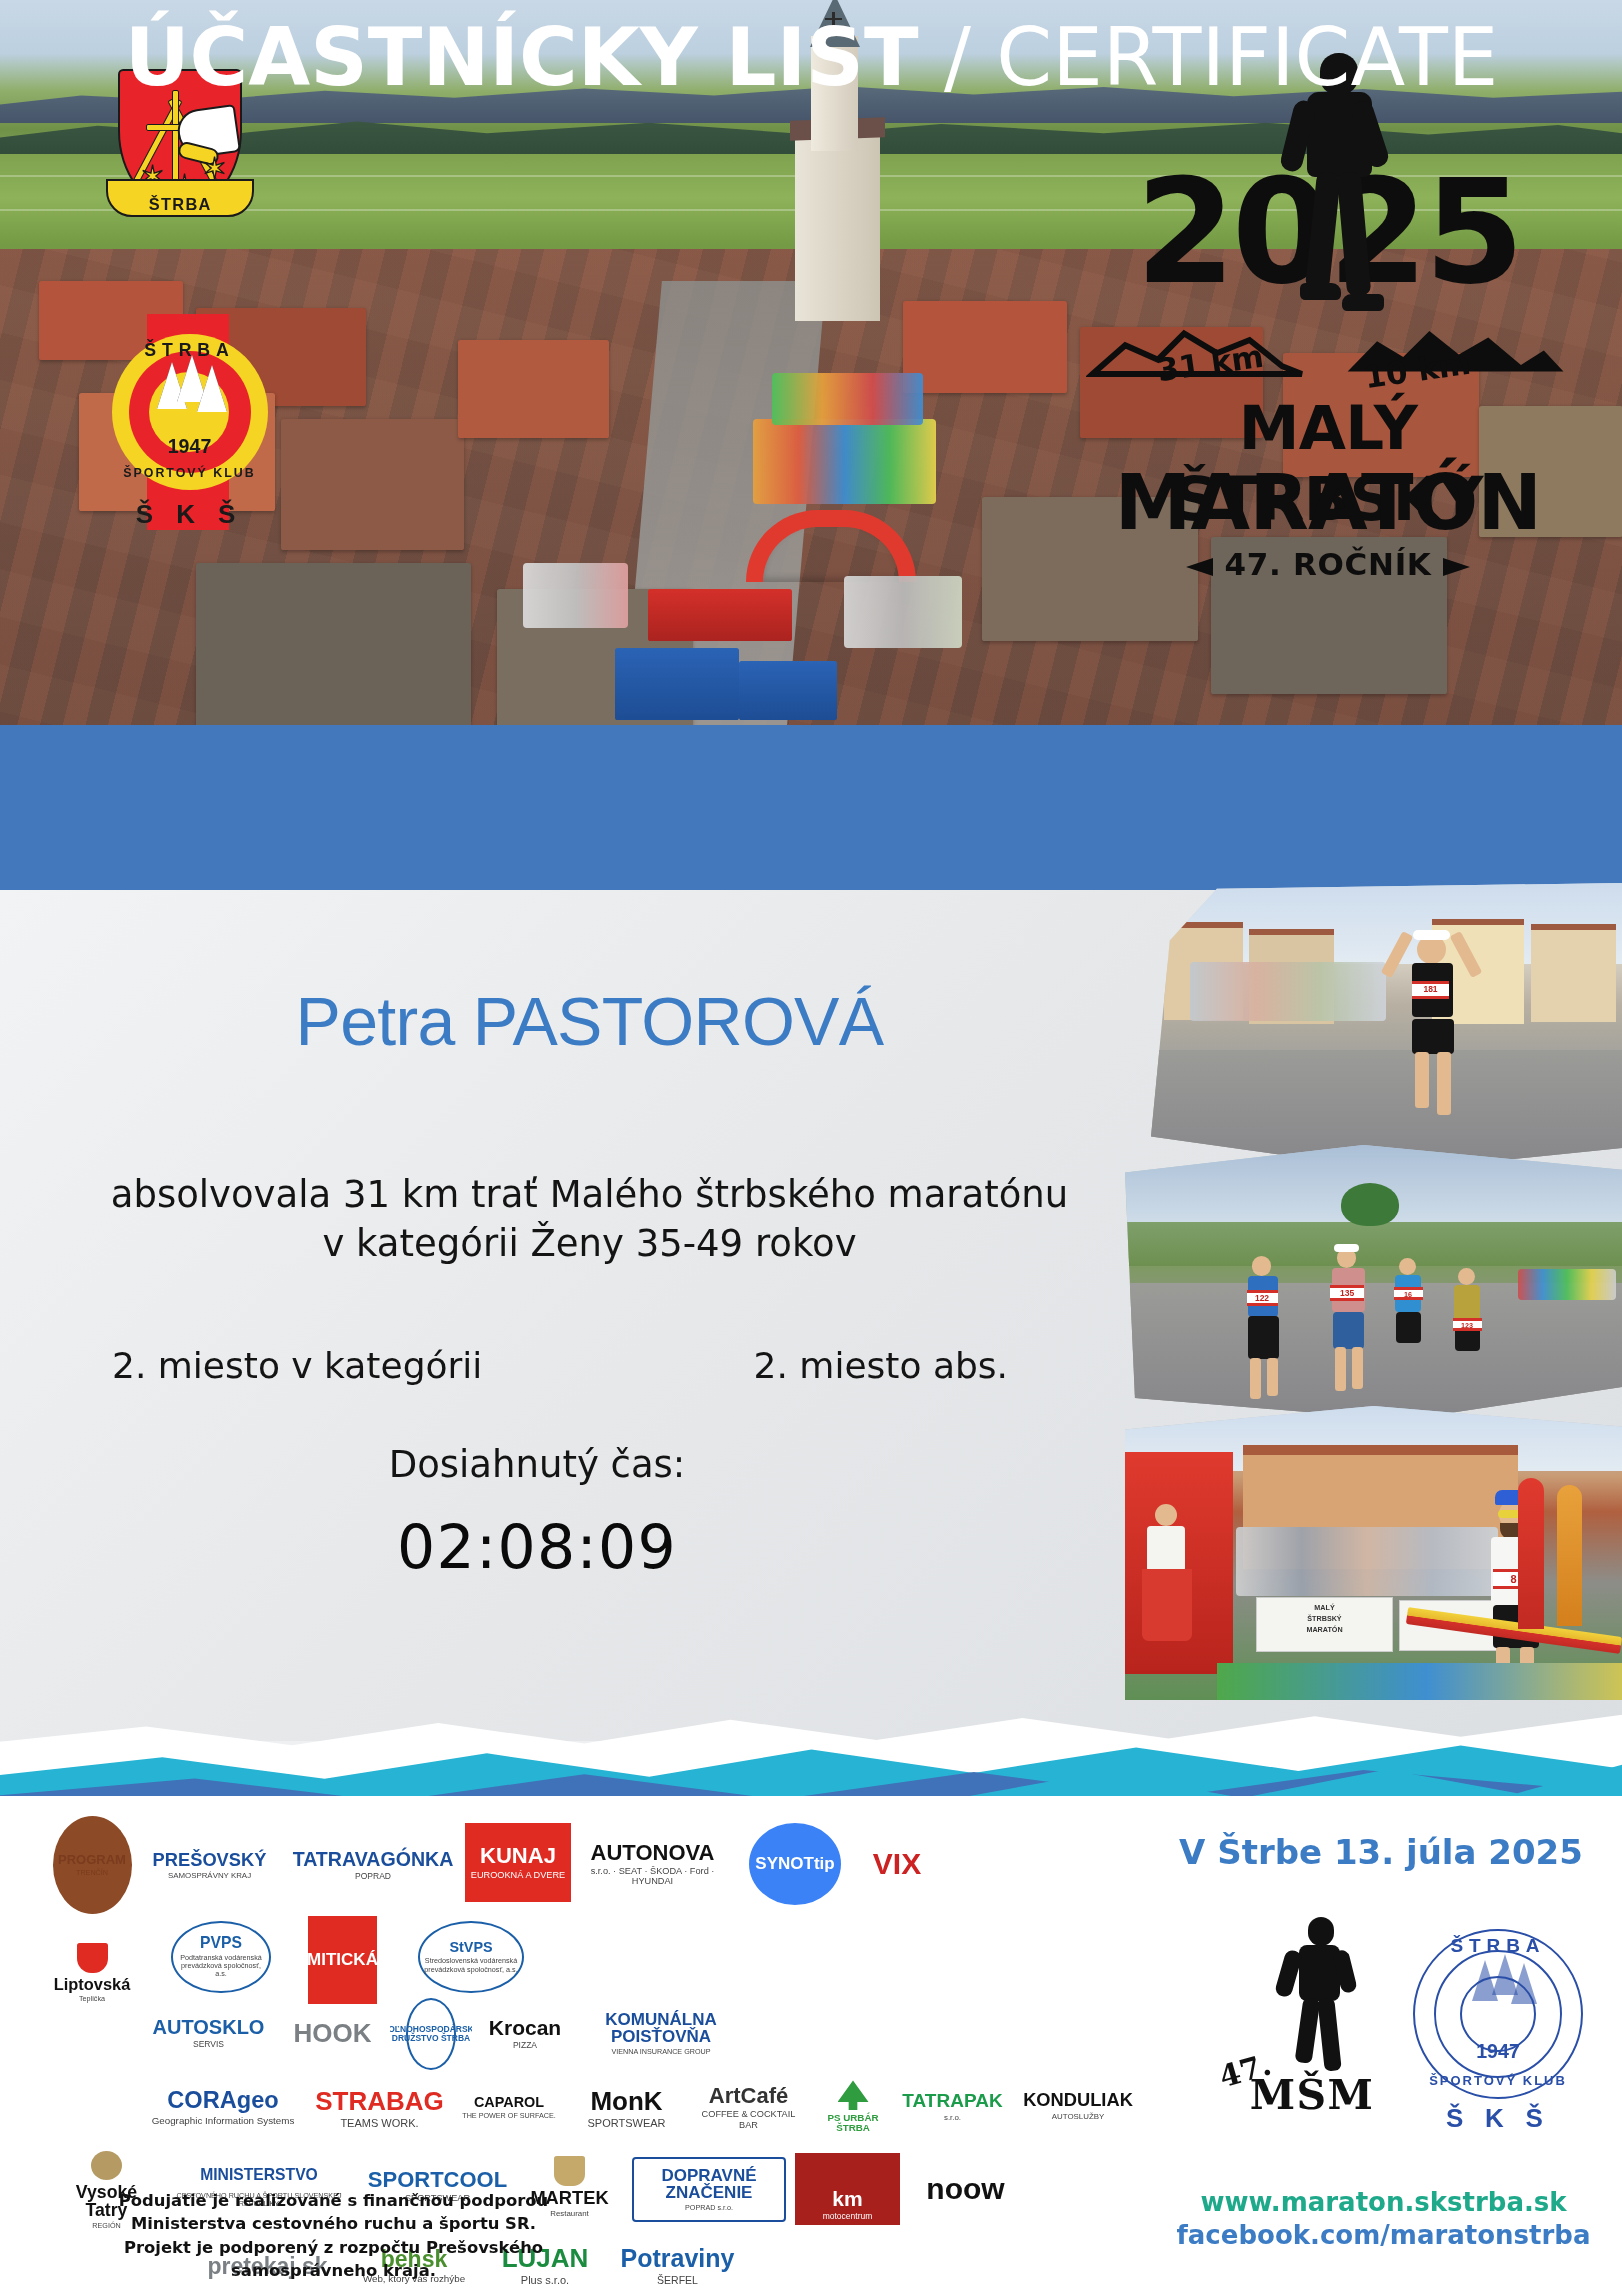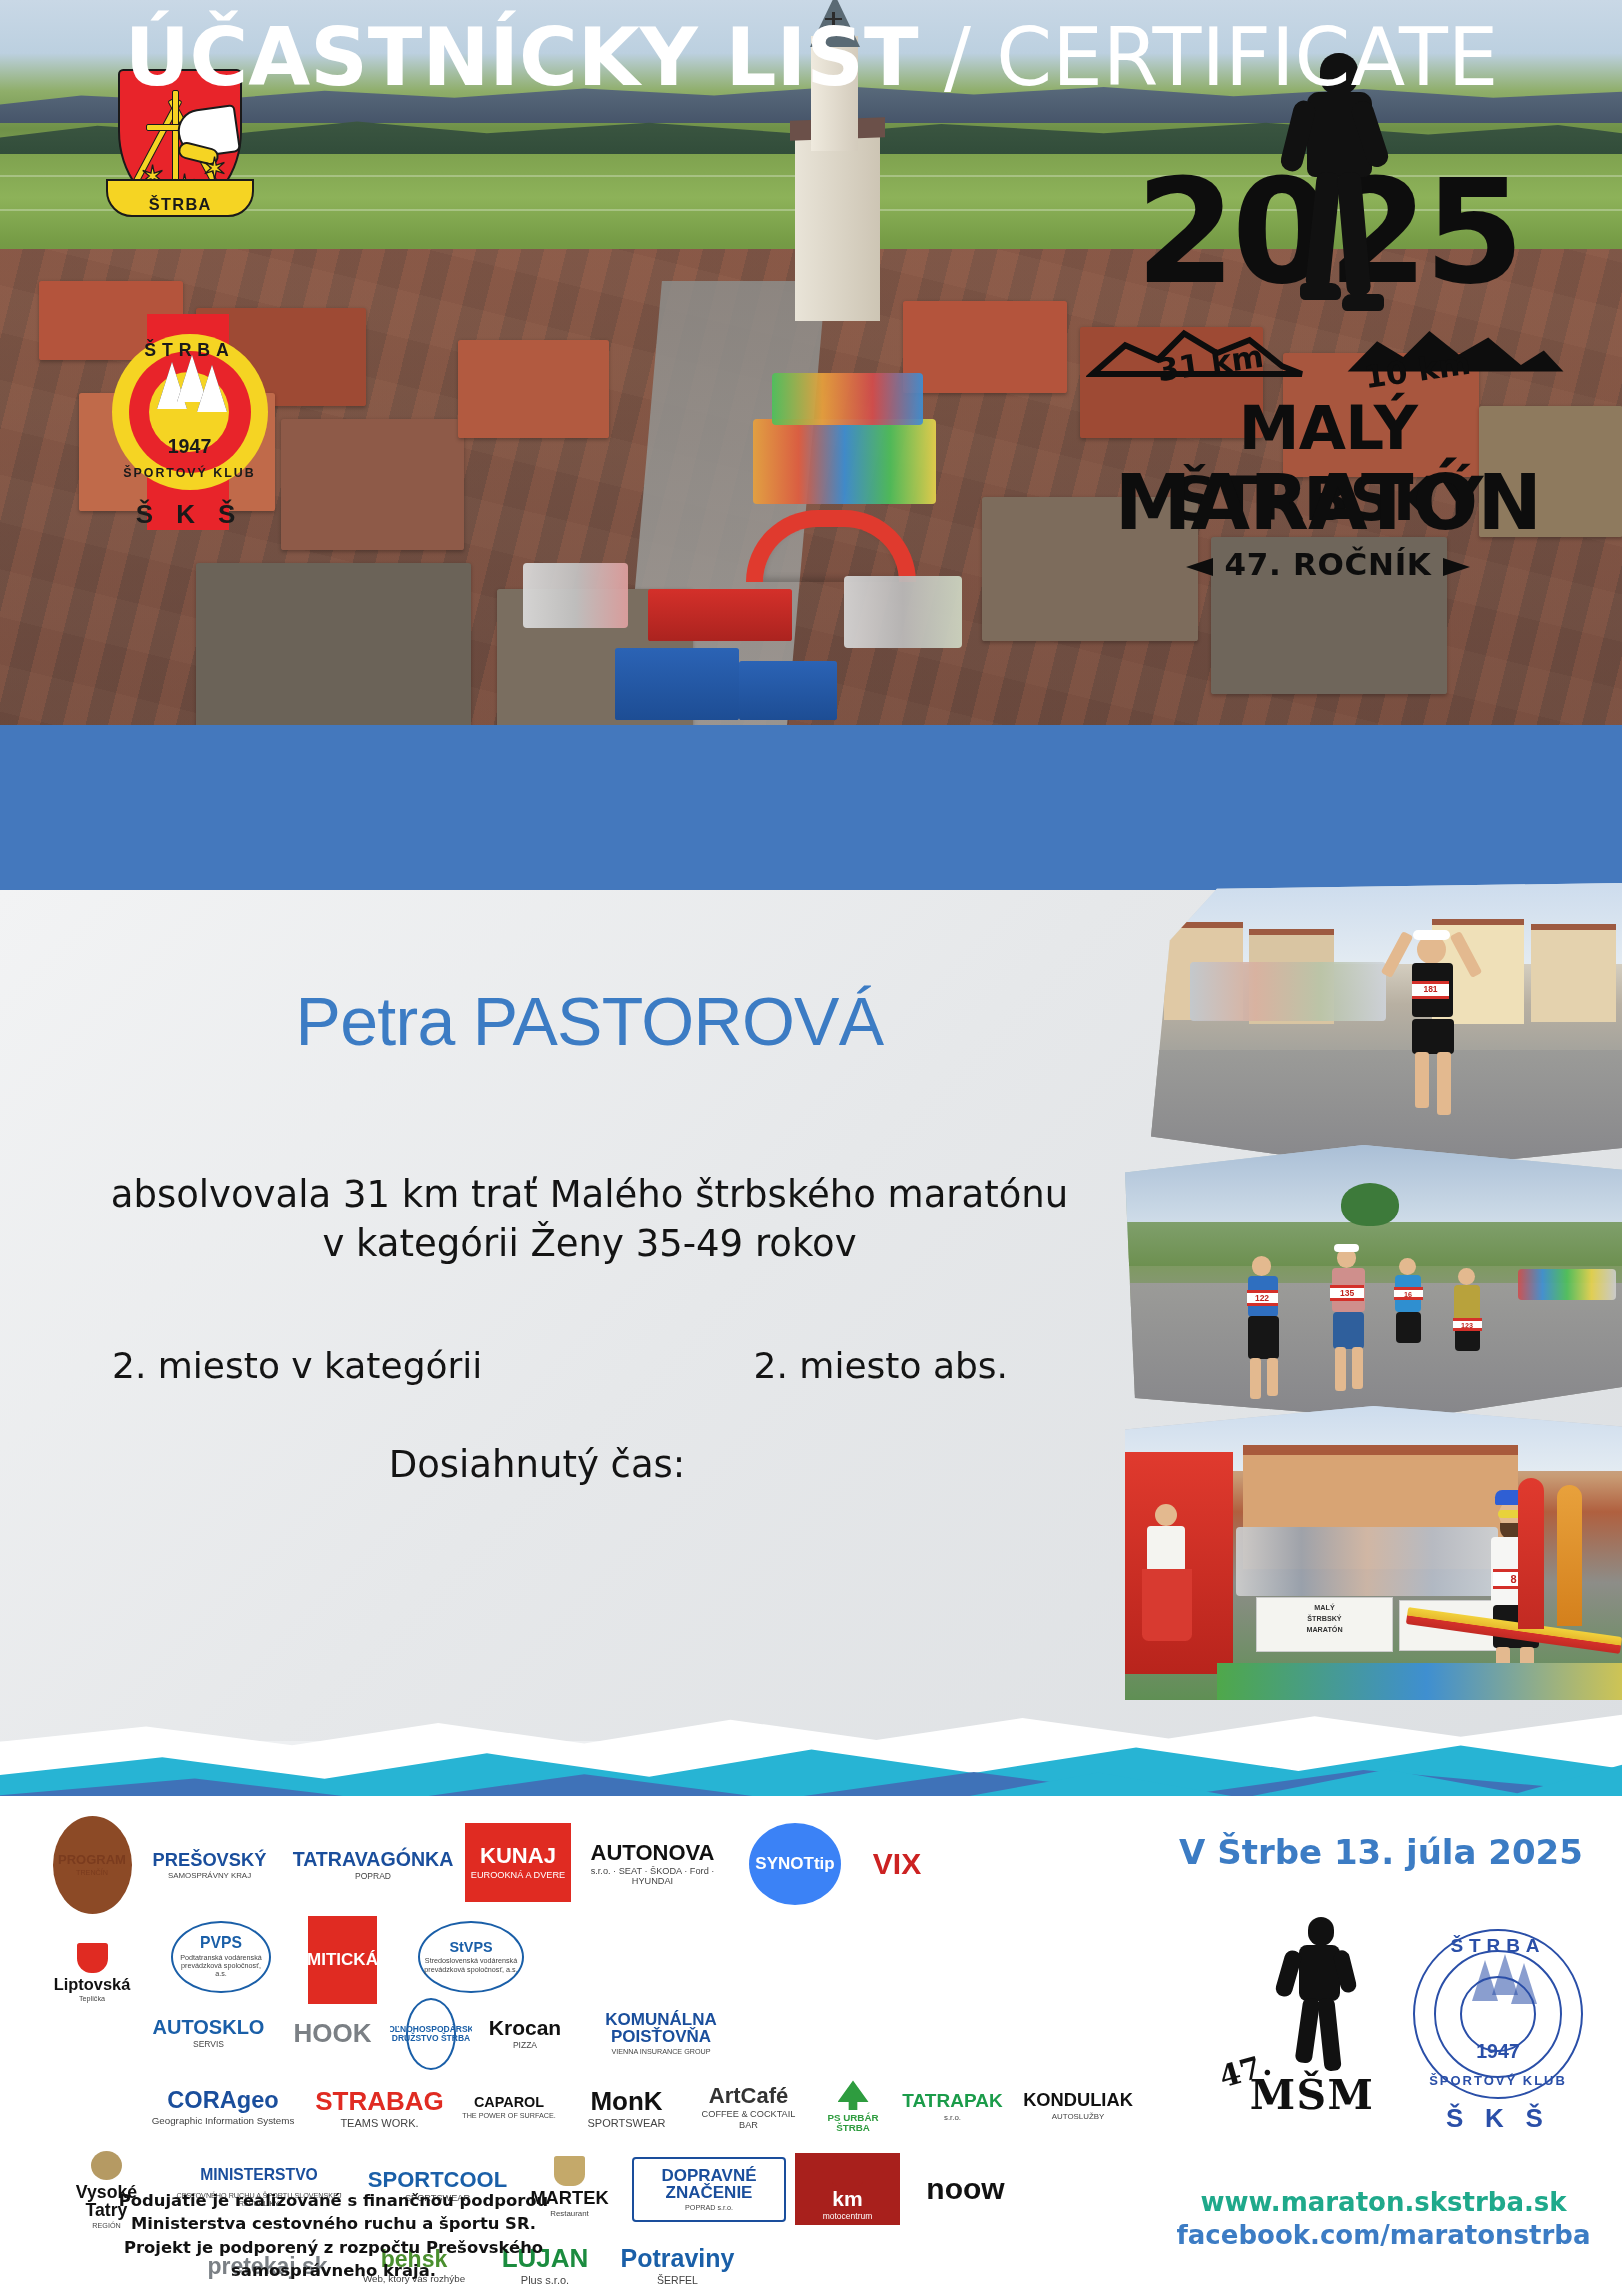--- a/index.html
+++ b/index.html
@@ -380,20 +380,21 @@
   <div class="desc">
     <div>absolvovala 31 km trať Malého štrbského maratónu</div>
     <div>v kategórii Ženy 35-49 rokov</div>
   </div>
 
   <div class="places">
     <div class="place-cat">2. miesto v kategórii</div>
     <div class="place-abs">2. miesto abs.</div>
   </div>
   <div class="time-label">Dosiahnutý čas:</div>
+  <div class="time-value">02:08:09</div>
 
   <div class="collage">
     <div class="ph ph1">
       <div class="sky"></div>
       <div class="house" style="left:13px;top:39px;width:79px;height:98px;"></div>
       <div class="house" style="left:98px;top:46px;width:85px;height:95px;background:#d9c5a2;"></div>
       <div class="house" style="left:281px;top:36px;width:92px;height:105px;background:#efe0b8;"></div>
       <div class="house" style="left:380px;top:41px;width:85px;height:98px;background:#e4d2ae;"></div>
       <div class="road"></div>
       <div class="crowdblob" style="left:39px;top:79px;width:196px;height:59px;background:linear-gradient(90deg,#c0c8d0,#d8b0a0,#b8c4a8,#cfd4dc);opacity:.9;"></div>

